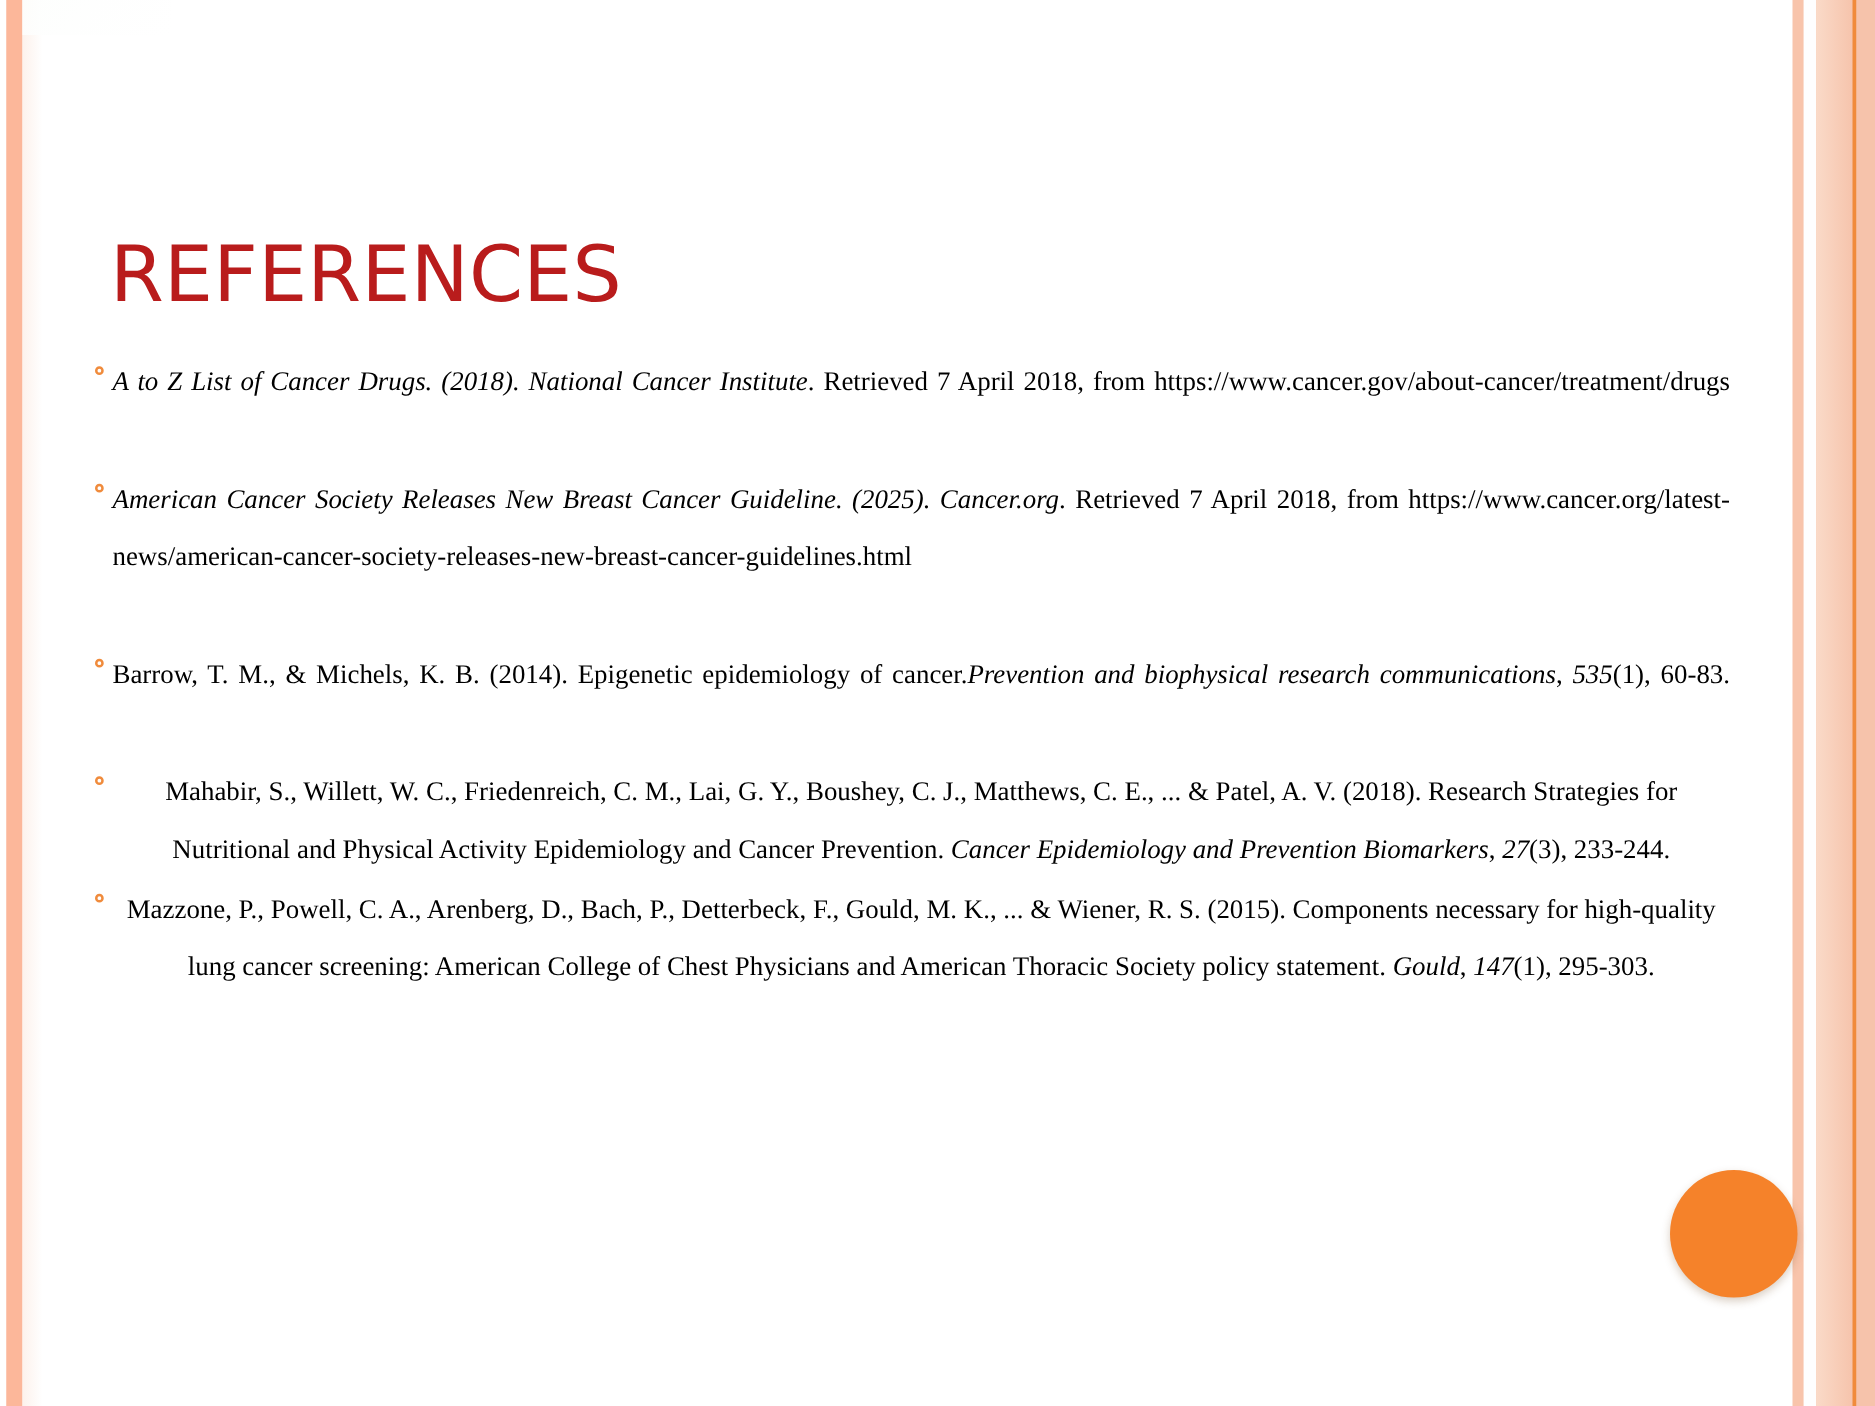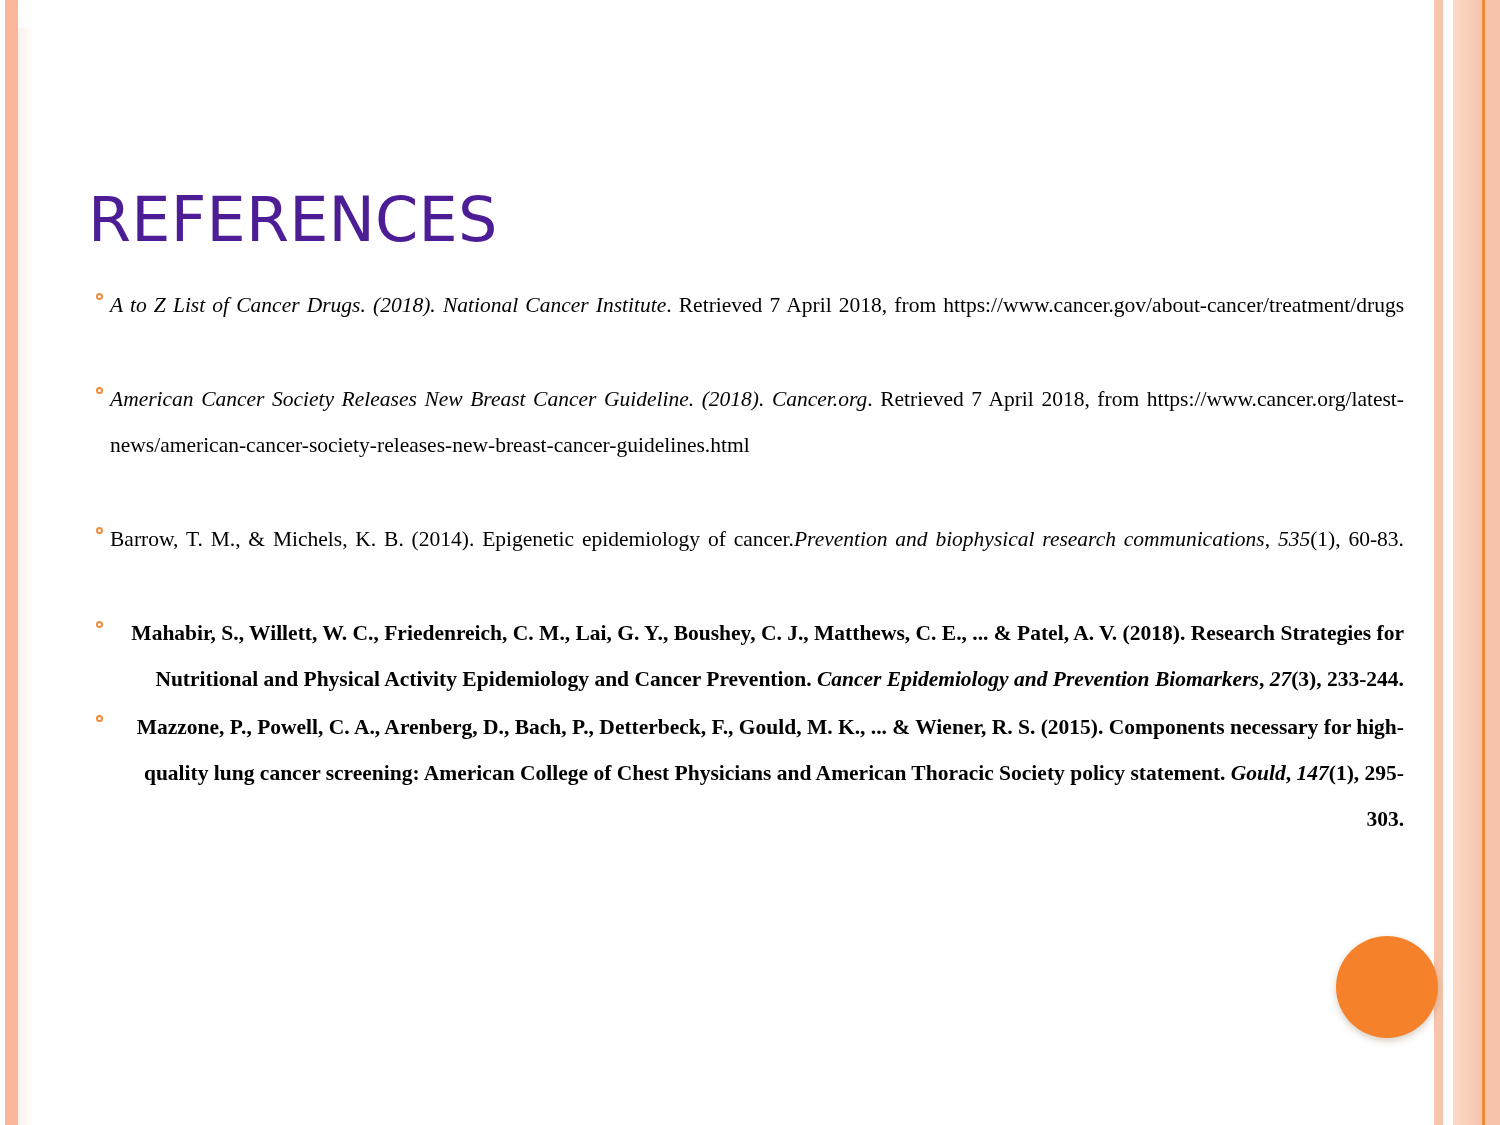--- a/index.html
+++ b/index.html
@@ -87,46 +87,45 @@
   }
 
   
   .slide-title {
     position: absolute;
     left: 88px;
     top: 145px;
     font-family: "DejaVu Sans", "Liberation Sans", sans-serif;
     font-size: 62px;
     font-weight: 400;
-    color: #4c1d95;
+    color: #b91c1c;
     letter-spacing: 0.2px;
     line-height: 1.05;
     white-space: nowrap;
   }
 
   
   .ref-list {
     position: absolute;
-    left: 96px;
+    left: 76px;
     top: 282px;
     width: 1308px;
   }
   .ref-item {
     position: relative;
     padding-left: 14px;
     margin-bottom: 2px;
     font-size: 21.5px;
     line-height: 46px;
     color: #000000;
     text-align: justify;
     text-justify: inter-word;
   }
   .ref-item.plain {
-    text-align: right;
-    font-weight: bold;
+    text-align: center;
   }
   .ref-item .bullet-ring {
     position: absolute;
     left: 0px;
     top: 11px;
     width: 7px;
     height: 7px;
     border: 2.4px solid #f08b3c;
     border-radius: 50%;
     box-sizing: border-box;
@@ -173,21 +172,21 @@
 
   <h1 class="slide-title">REFERENCES</h1>
 
   <div class="ref-list" id="ref-list">
       <div class="ref-item just" id="ref-a-to-z-list">
         <span class="bullet-ring"></span>
         <span class="body"><i>A to Z List of Cancer Drugs. (2018). National Cancer Institute</i><span>. Retrieved 7 April 2018, from https://www.cancer.gov/about-cancer/treatment/drugs</span></span>
       </div>
       <div class="ref-item just" id="ref-acs-breast-guideline">
         <span class="bullet-ring"></span>
-        <span class="body"><i>American Cancer Society Releases New Breast Cancer Guideline. (2018). Cancer.org</i><span>. Retrieved 7 April 2018, from https://www.cancer.org/latest-news/american-cancer-society-releases-new-breast-cancer-guidelines.html</span></span>
+        <span class="body"><i>American Cancer Society Releases New Breast Cancer Guideline. (2025). Cancer.org</i><span>. Retrieved 7 April 2018, from https://www.cancer.org/latest-news/american-cancer-society-releases-new-breast-cancer-guidelines.html</span></span>
       </div>
       <div class="ref-item just" id="ref-barrow-michels">
         <span class="bullet-ring"></span>
         <span class="body"><span>Barrow, T. M., &amp; Michels, K. B. (2014). Epigenetic epidemiology of cancer.</span><i>Prevention and biophysical research communications</i><span>, </span><i>535</i><span>(1), 60-83.</span></span>
       </div>
       <div class="ref-item plain" id="ref-mahabir">
         <span class="bullet-ring"></span>
         <span class="body"><span>Mahabir, S., Willett, W. C., Friedenreich, C. M., Lai, G. Y., Boushey, C. J., Matthews, C. E., ... &amp; Patel, A. V. (2018). Research Strategies for Nutritional and Physical Activity Epidemiology and Cancer Prevention. </span><i>Cancer Epidemiology and Prevention Biomarkers</i><span>, </span><i>27</i><span>(3), 233-244.</span></span>
       </div>
       <div class="ref-item plain" id="ref-mazzone">

